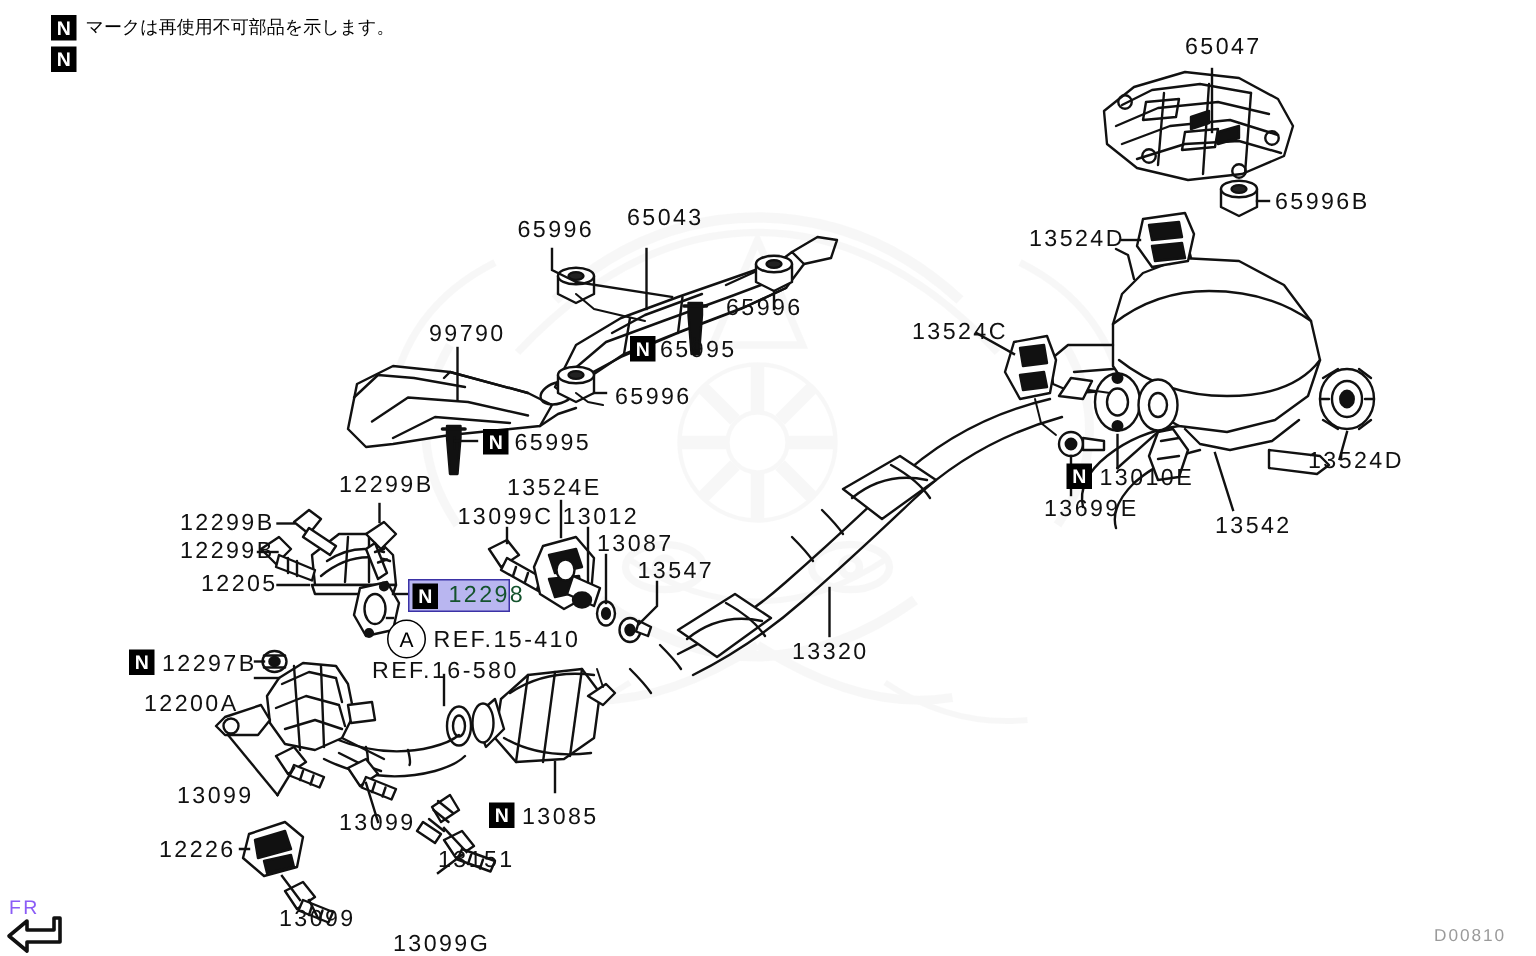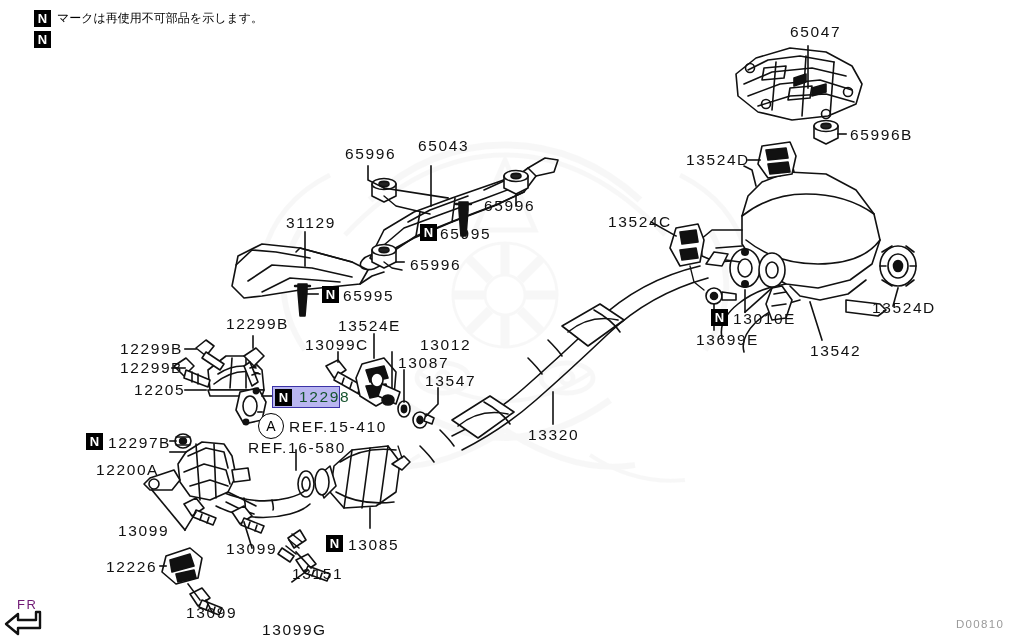--- a/index.html
+++ b/index.html
@@ -28,21 +28,21 @@
   
   .sel{position:absolute;background:#b9b6f0;border:1.7px solid #3b32a6;
        box-sizing:border-box;}
   .sel .seltxt{position:absolute;left:26px;top:50%;transform:translateY(-50%);
        font-size:15.5px;letter-spacing:1.6px;color:#14532d;white-space:nowrap;}
 
   
   .doccode{position:absolute;font-size:11.5px;letter-spacing:1.3px;color:#9a9a9a;}
 
   
-  .frtxt{position:absolute;font-size:13px;letter-spacing:1.5px;color:#701a75;margin-left:11px;}
+  .frtxt{position:absolute;font-size:13px;letter-spacing:1.5px;color:#8b5cf6;}
 
   svg{position:absolute;left:0;top:0;overflow:visible;}
   .wm{opacity:.085;}
 </style>
 </head>
 <body>
 
 <div id="stage">
 
   <svg class="wm" width="1024" height="637">
@@ -485,21 +485,21 @@
   </svg>
 
   <div class="nbadge" style="left:34px;top:10px;">N</div>
   <div class="jp" style="left:57px;top:12px;">マークは再使用不可部品を示します。</div>
 
   <div class="nbadge" style="left:34px;top:31px;">N</div>
 
   <div class="lbl" style="left:345px;top:146px;">65996</div>
   <div class="lbl" style="left:418px;top:138px;">65043</div>
   <div class="lbl" style="left:484px;top:198px;">65996</div>
-  <div class="lbl" style="left:286px;top:215px;">31129</div>
+  <div class="lbl" style="left:286px;top:215px;">99790</div>
 
   <div class="nbadge" style="left:420px;top:224px;">N</div>
   <div class="lbl" style="left:440px;top:226px;">65995</div>
 
   <div class="lbl" style="left:410px;top:257px;">65996</div>
 
   <div class="nbadge" style="left:322px;top:286px;">N</div>
   <div class="lbl" style="left:343px;top:288px;">65995</div>
 
   <div class="lbl" style="left:790px;top:24px;">65047</div>
@@ -515,21 +515,21 @@
   <div class="lbl" style="left:810px;top:343px;">13542</div>
   <div class="lbl" style="left:528px;top:427px;">13320</div>
 
   <div class="lbl" style="left:226px;top:316px;">12299B</div>
   <div class="lbl" style="left:120px;top:341px;">12299B</div>
   <div class="lbl" style="left:120px;top:360px;">12299B</div>
   <div class="lbl" style="left:134px;top:382px;">12205</div>
 
   <div class="lbl" style="left:305px;top:337px;">13099C</div>
   <div class="lbl" style="left:338px;top:318px;">13524E</div>
-  <div class="lbl" style="left:375px;top:337px;margin-left:45px;">13012</div>
+  <div class="lbl" style="left:375px;top:337px;">13012</div>
   <div class="lbl" style="left:398px;top:355px;">13087</div>
   <div class="lbl" style="left:425px;top:373px;">13547</div>
 
   <div class="sel" style="left:272px;top:386px;width:68px;height:22px;">
     <div class="nbadge" style="left:2px;top:2px;width:17px;height:17px;">N</div>
     <span class="seltxt">12298</span>
   </div>
 
   <div class="circ" style="left:258px;top:413px;">A</div>
   <div class="lbl" style="left:289px;top:419px;">REF.15-410</div>

